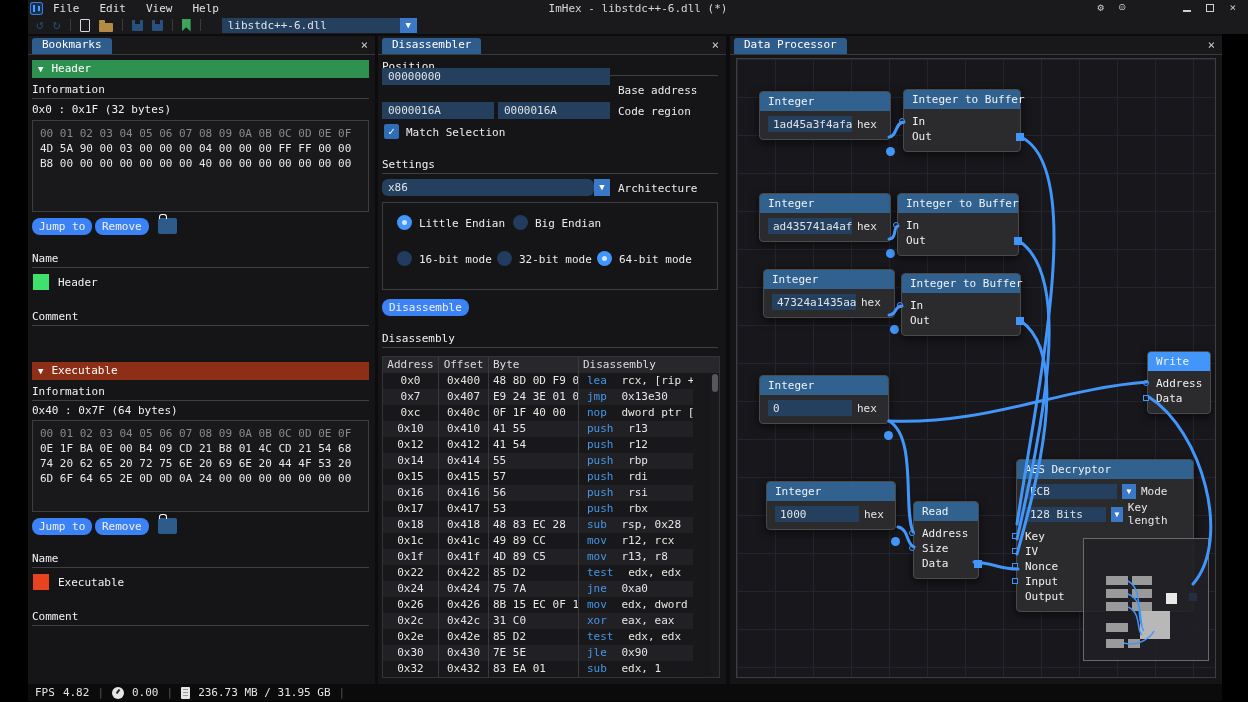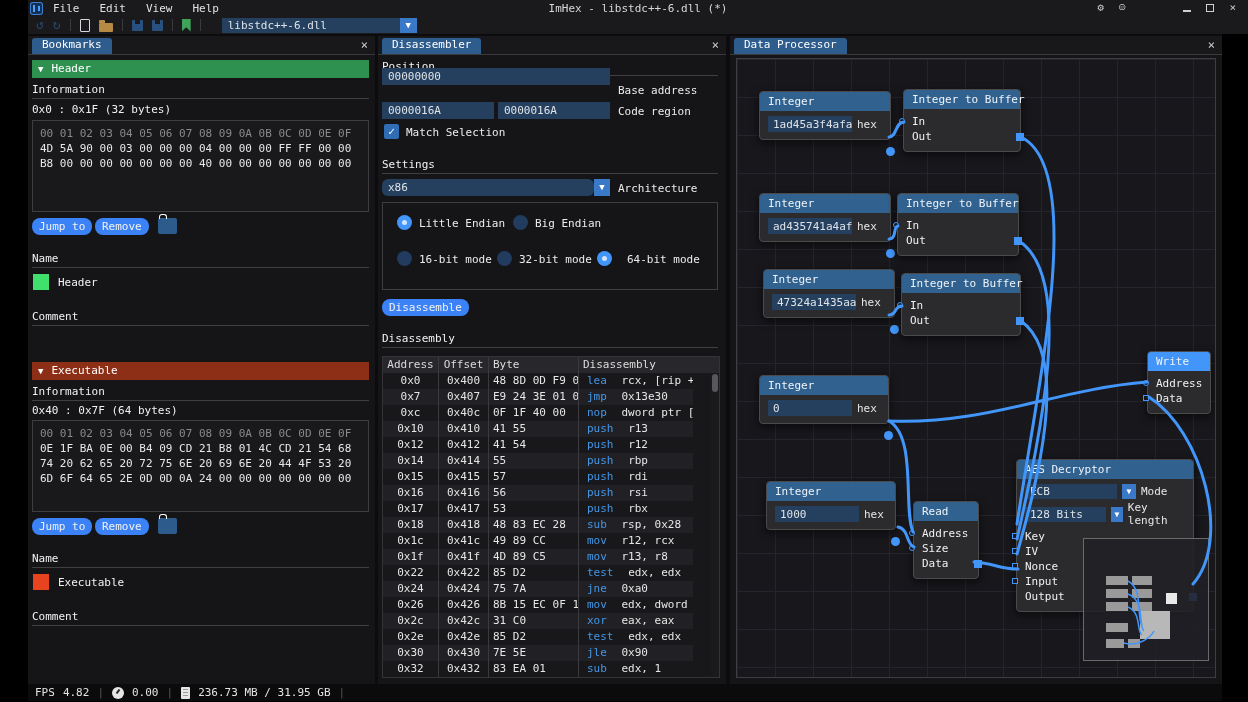--- a/index.html
+++ b/index.html
@@ -256,21 +256,21 @@
         <span class="radio sel" style="left:14px; top:12px;"></span>
         <span class="rlabel" style="left:36px; top:14px;">Little Endian</span>
         <span class="radio" style="left:130px; top:12px;"></span>
         <span class="rlabel" style="left:152px; top:14px;">Big Endian</span>
 
         <span class="radio" style="left:14px; top:48px;"></span>
         <span class="rlabel" style="left:36px; top:50px;">16-bit mode</span>
         <span class="radio" style="left:114px; top:48px;"></span>
         <span class="rlabel" style="left:136px; top:50px;">32-bit mode</span>
         <span class="radio sel" style="left:214px; top:48px;"></span>
-        <span class="rlabel" style="left:236px; top:50px;margin-left:8px;">64-bit mode</span>
+        <span class="rlabel" style="left:236px; top:50px;">64-bit mode</span>
       </div>
 
       <span class="btn" style="left:4px; top:263px;">Disassemble</span>
 
       <span class="seclabel" style="left:4px; top:296px;">Disassembly</span>
       <div class="sep" style="left:4px; right:8px; top:311px;"></div>
 
       <div class="dtable">
         <div class="dhead">
           <span class="c-addr">Address</span>

